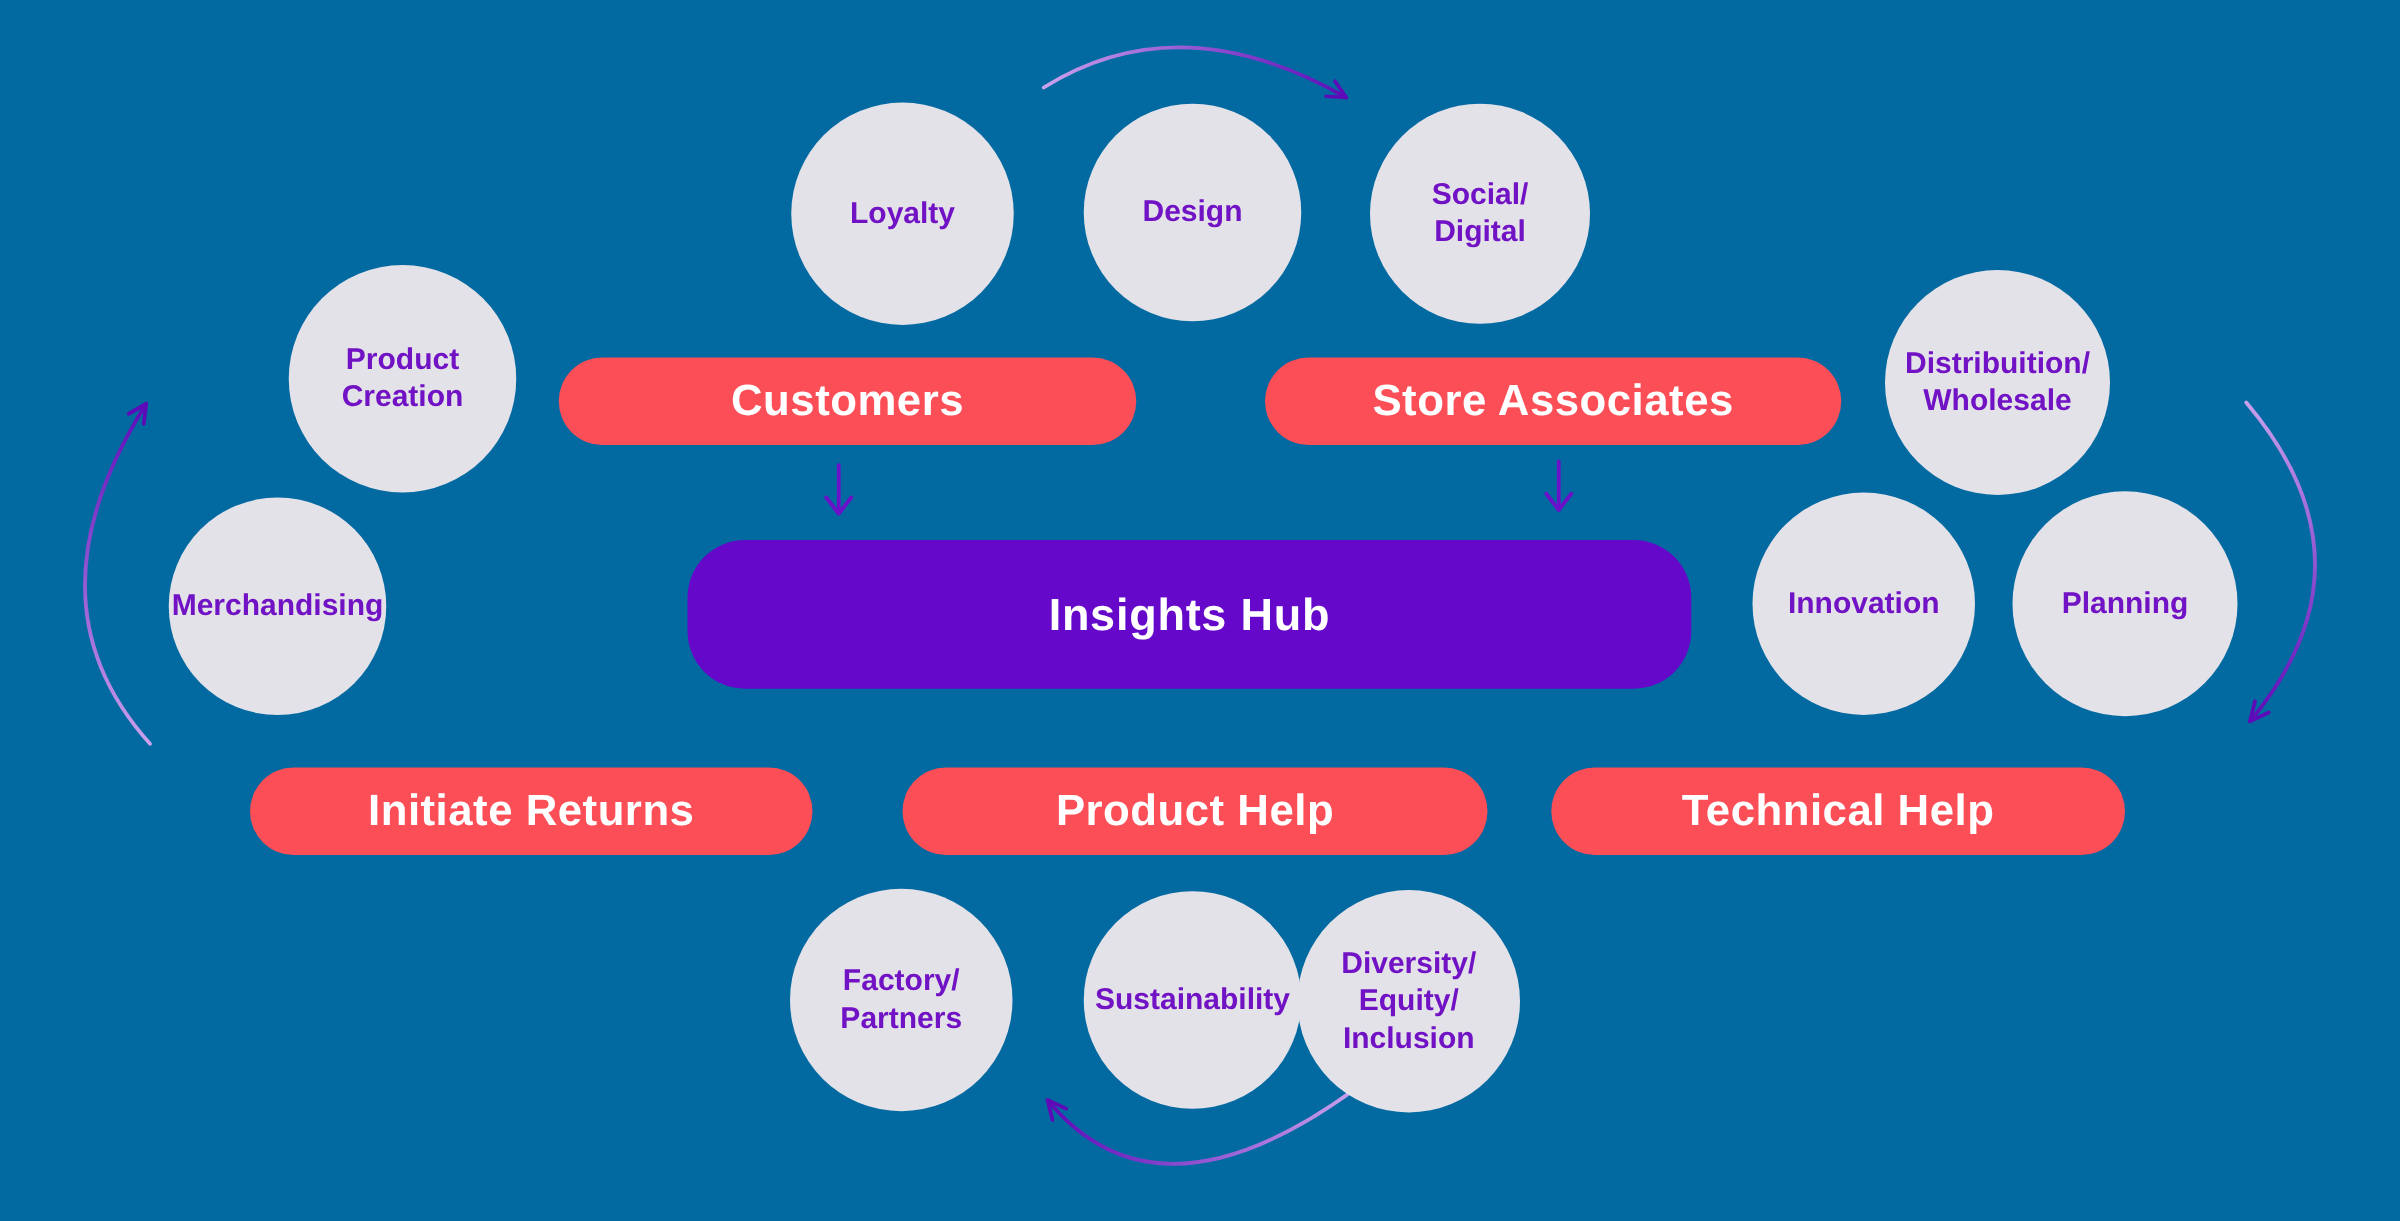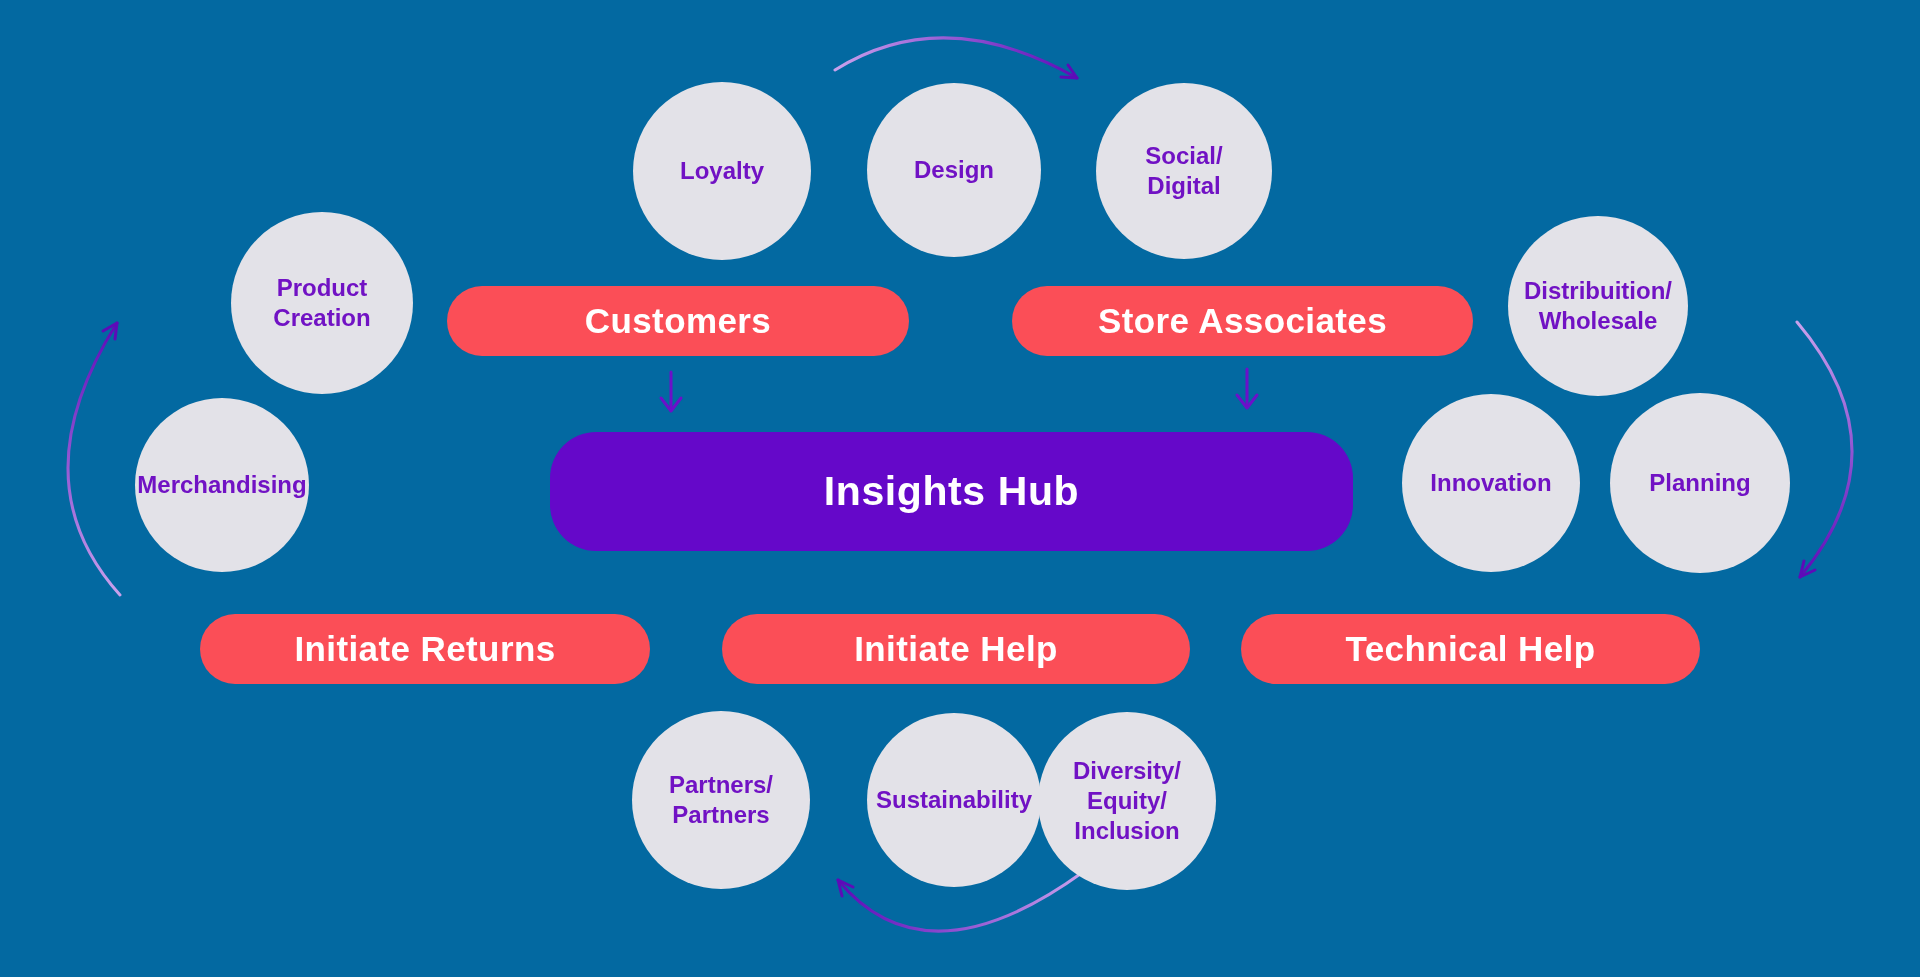--- a/index.html
+++ b/index.html
@@ -39,21 +39,21 @@
   }
   .hub {
     position: absolute;
     left: 550px; top: 432px; width: 803px; height: 119px;
     background: #6508c9;
     border-radius: 46px;
     display: flex;
     align-items: center;
     justify-content: center;
     color: #ffffff;
-    font-size: 41px;
+    font-size: 36px;
     font-weight: 700;
     letter-spacing: 0.6px;
   }
   .arrow-svg { position: absolute; overflow: visible; }
   
   .c-loyalty        { left: 633px;  top: 82px;  width: 178px; height: 178px; }
   .c-design         { left: 867px;  top: 83px;  width: 174px; height: 174px; }
   .c-social         { left: 1096px; top: 83px;  width: 176px; height: 176px; }
   .c-product        { left: 231px;  top: 212px; width: 182px; height: 182px; }
   .c-distribution   { left: 1508px; top: 216px; width: 180px; height: 180px; }
@@ -150,21 +150,21 @@
   <div class="circle c-merchandising">
     <span>Merchandising</span>
   </div>
   <div class="circle c-innovation">
     <span>Innovation</span>
   </div>
   <div class="circle c-planning">
     <span>Planning</span>
   </div>
   <div class="circle c-factory">
-    <span>Partners/
+    <span>Factory/
 Partners</span>
   </div>
   <div class="circle c-sustainability">
     <span>Sustainability</span>
   </div>
   <div class="circle c-diversity">
     <span>Diversity/
 Equity/
 Inclusion</span>
   </div>
@@ -172,21 +172,21 @@
   <div class="pill p-customers">
     <span>Customers</span>
   </div>
   <div class="pill p-store">
     <span>Store Associates</span>
   </div>
   <div class="pill p-returns">
     <span>Initiate Returns</span>
   </div>
   <div class="pill p-product">
-    <span>Initiate Help</span>
+    <span>Product Help</span>
   </div>
   <div class="pill p-technical">
     <span>Technical Help</span>
   </div>
 
   <div class="hub">
     <span>Insights Hub</span>
   </div>
 
 </div>

